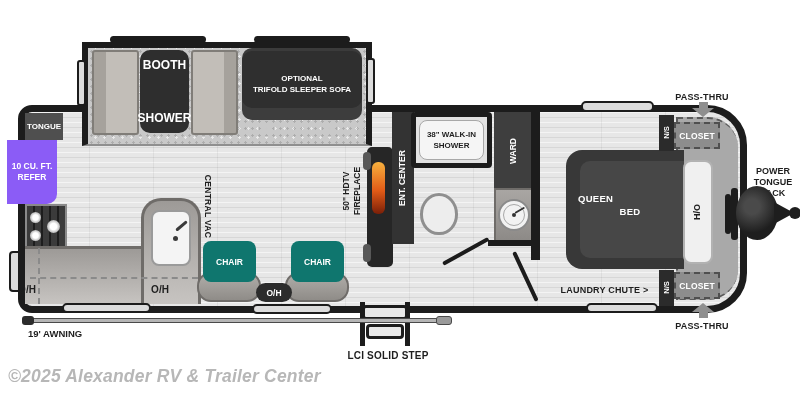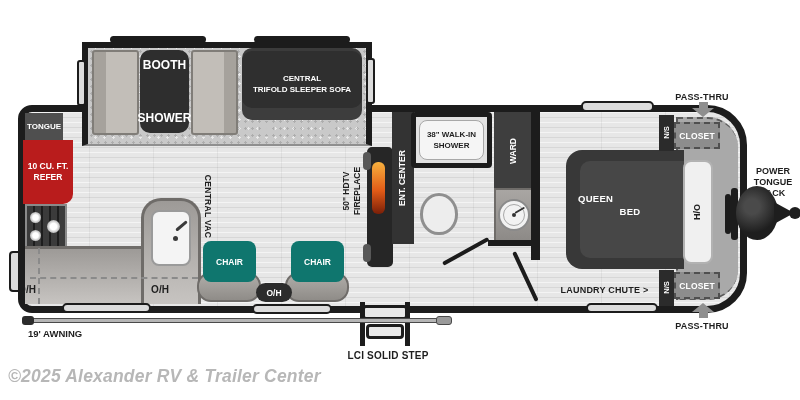--- a/index.html
+++ b/index.html
@@ -47,21 +47,21 @@
   .bench-l{left:92px;top:50px;width:47px;height:85px;border:2px solid #807d78;border-radius:3px;
            background:linear-gradient(to right,#a6a29c 0 12px,#c2beb8 12px);}
   .bench-r{left:191px;top:50px;width:47px;height:85px;border:2px solid #807d78;border-radius:3px;
            background:linear-gradient(to left,#a6a29c 0 12px,#c2beb8 12px);}
   .dinette-table{left:140px;top:50px;width:49px;height:83px;background:#2e2e2e;border-radius:10px;font-size:12px;line-height:1.35;gap:36px;}
   .sofa{left:242px;top:48px;width:120px;height:72px;background:#2f2f2f;border-radius:10px;font-size:8px;line-height:1.4;
         box-shadow:inset 0 -12px 0 rgba(255,255,255,0.07),inset 0 3px 0 rgba(255,255,255,0.06);}
 
   
   .pantry{left:25px;top:113px;width:38px;height:27px;background:#4f4f4f;font-size:8px;}
-  .refer{left:23px;top:140px;width:50px;height:64px;background:#b91c1c;font-size:8.5px;line-height:1.35;border-radius:0 0 10px 0;}
+  .refer{left:7px;top:140px;width:50px;height:64px;background:#8b5cf6;font-size:8.5px;line-height:1.35;border-radius:0 0 10px 0;}
   .stove{left:25px;top:204px;width:42px;height:46px;background:#3b3b3b;border:2px solid #8a8a8a;
          background-image:repeating-linear-gradient(to right,transparent 0 6px,rgba(0,0,0,0.5) 6px 8px);}
   .burner{background:radial-gradient(circle,#ffffff 35%,#b5b5b5 70%,#8a8a8a);border-radius:50%;}
   .burner1{left:30px;top:212px;width:11px;height:11px;}
   .burner2{left:30px;top:230px;width:11px;height:11px;}
   .burner3{left:47px;top:220px;width:13px;height:13px;}
   .counter-run{left:25px;top:246px;width:120px;height:58px;background:linear-gradient(to bottom,#9d9a97,#c7c4c1);border-top:3px solid #6f6c69;}
   .island{left:141px;top:198px;width:60px;height:106px;background:linear-gradient(to bottom,#9d9a97,#c7c4c1);
           border:3px solid #6f6c69;border-bottom:none;border-radius:20px 20px 0 0;}
   .island-sink{left:151px;top:210px;width:40px;height:56px;background:#f4f4f4;border:2px solid #9a9a9a;border-radius:8px;}
@@ -169,21 +169,21 @@
   <div class="abs slide-rail-r"></div>
   <div class="abs slide-win-l"></div>
   <div class="abs slide-win-r"></div>
   <div class="abs bench-l"></div>
   <div class="abs bench-r"></div>
   <div class="abs dinette-table ctr col txt-white">
     <div>BOOTH</div>
     <div>SHOWER</div>
   </div>
   <div class="abs sofa ctr col txt-white">
-    <div>CENTRAL</div>
+    <div>OPTIONAL</div>
     <div>TRIFOLD SLEEPER SOFA</div>
   </div>
 
   <div class="abs pantry ctr txt-white">TONGUE</div>
   <div class="abs refer ctr col txt-white">
     <div>10 CU. FT.</div>
     <div>REFER</div>
   </div>
   <div class="abs stove"></div>
   <div class="abs burner burner1"></div>

